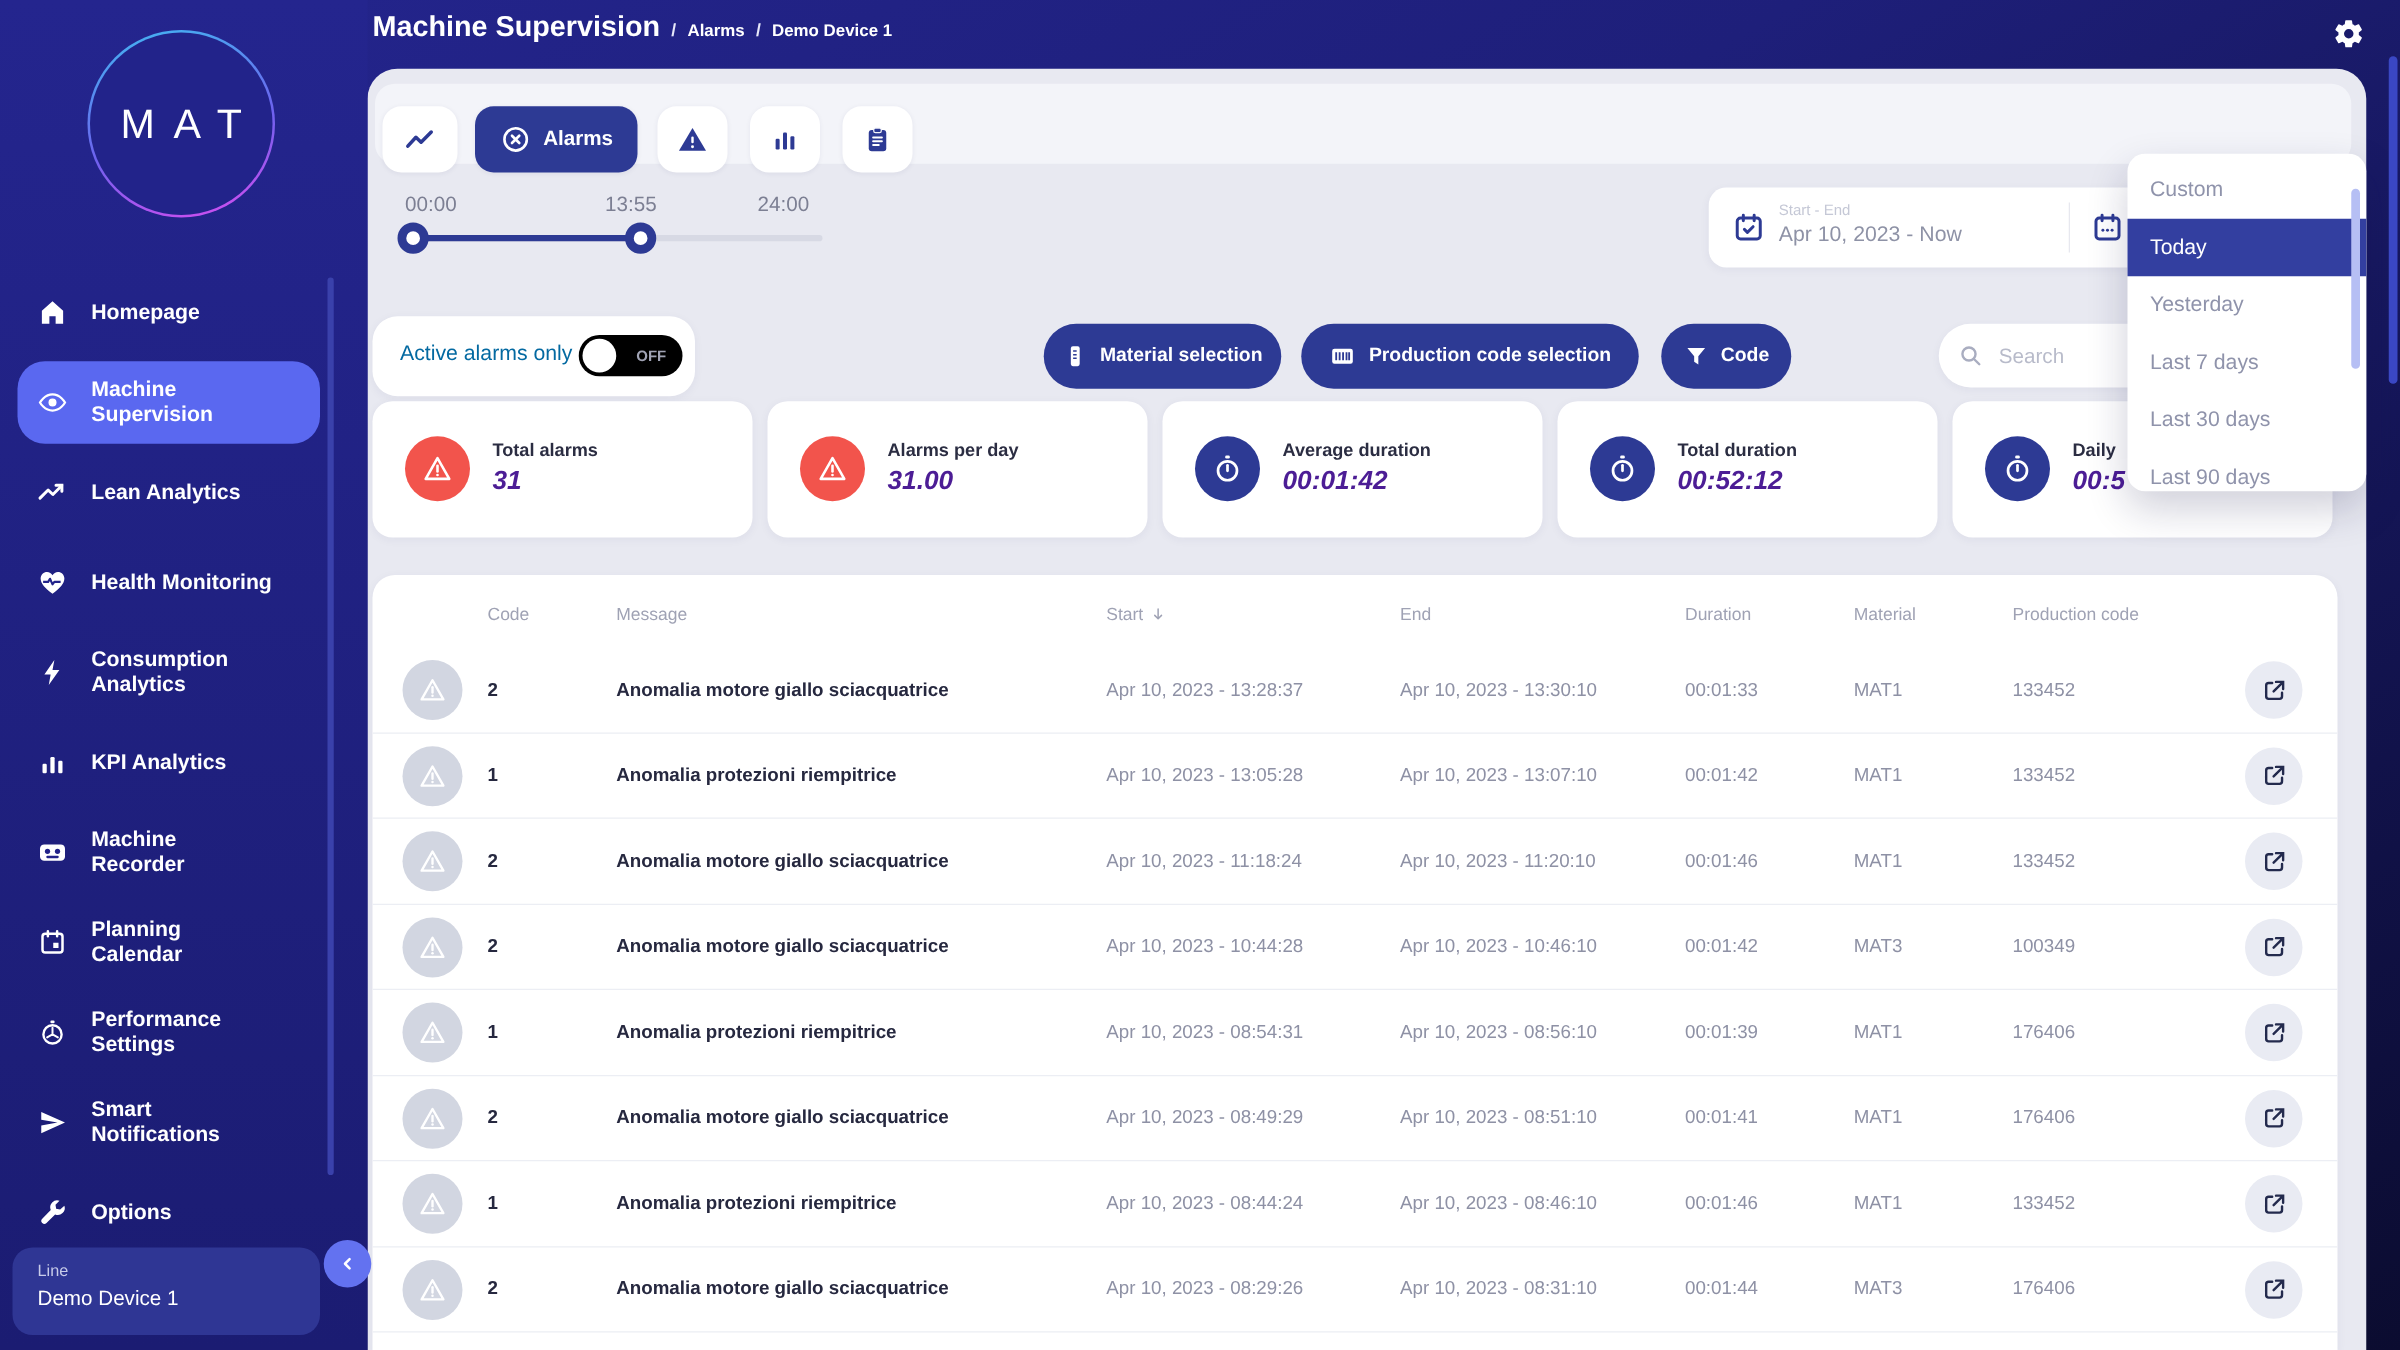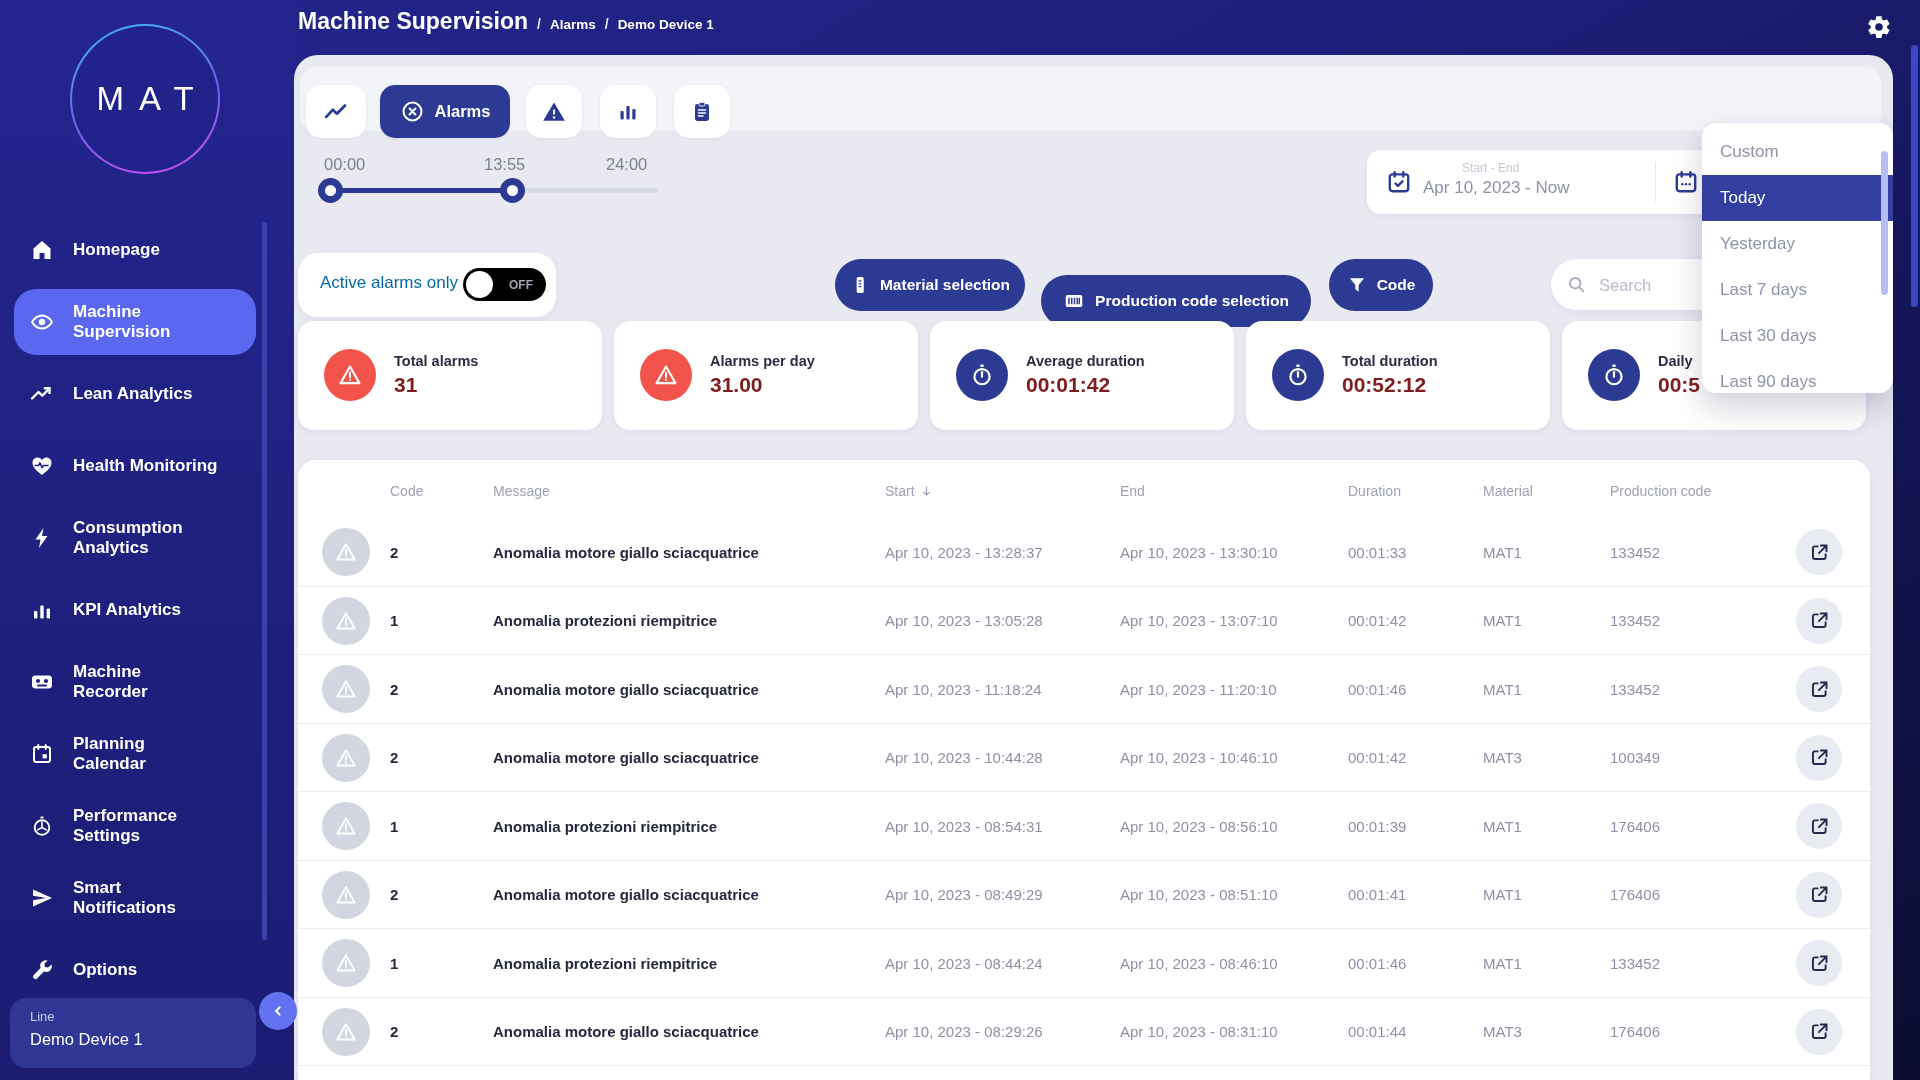--- a/index.html
+++ b/index.html
@@ -56,21 +56,21 @@
   
   .timeline{position:absolute;left:30px;top:100px;width:360px;height:60px;}
   .tl-label{position:absolute;top:0;font-size:16.5px;color:#7c7f93;}
   .tl-track{position:absolute;left:4px;top:33px;width:330px;height:5px;background:#d7d9e4;border-radius:3px;cursor:pointer;}
   .tl-fill{position:absolute;left:0;top:0;width:184px;height:5px;background:#2d3a94;border-radius:3px;}
   .tl-handle{position:absolute;top:23px;width:25px;height:25px;border-radius:50%;background:#fff;
     border:7px solid #2d3a94;box-sizing:border-box;cursor:grab;}
 
   
   .date-card{position:absolute;left:1073px;top:95px;width:400px;height:64px;border-radius:14px;cursor:pointer;}
-  .date-label{position:absolute;left:56px;top:11px;font-size:12px;color:#c5c8d6;margin-left:39px;}
+  .date-label{position:absolute;left:56px;top:11px;font-size:12px;color:#c5c8d6;}
   .date-value{position:absolute;left:56px;top:28px;font-size:17px;color:#8e92a6;}
   .date-divider{position:absolute;left:288px;top:12px;width:1px;height:40px;background:#e7e8ef;}
 
   
   .toggle-card{position:absolute;left:4px;top:198px;width:258px;height:64px;border-radius:20px;}
   .toggle-label{position:absolute;left:22px;top:20px;font-size:17px;color:#0369a1;}
   .switch{position:absolute;left:165px;top:15px;width:83px;height:33px;border-radius:17px;background:#000000;cursor:pointer;}
   .knob{position:absolute;left:3px;top:3px;width:27px;height:27px;border-radius:50%;background:#fff;box-shadow:0 1px 4px rgba(0,0,0,.18);}
   .switch-state{position:absolute;right:13px;top:10px;font-size:12px;font-weight:700;color:#a0a3b4;}
 
@@ -82,21 +82,21 @@
     font-size:16.5px;color:#5a5d70;font-family:"Liberation Sans","DejaVu Sans",sans-serif;}
   .search-pill input::placeholder{color:#b8bbca;}
   .search-icon{position:absolute;left:15px;top:15px;}
 
   
   .stat-card{position:absolute;top:266px;width:304px;height:109px;border-radius:16px;}
   .stat-icon{position:absolute;left:26px;top:28px;width:52px;height:52px;border-radius:50%;
     display:flex;align-items:center;justify-content:center;}
   .stat-icon.red{background:#f2544c;} .stat-icon.blue{background:#2d3a94;}
   .stat-label{position:absolute;left:96px;top:32px;font-size:14.5px;font-weight:700;color:#2b2d42;}
-  .stat-value{position:absolute;left:96px;top:52px;font-size:21px;font-weight:700;color:#7f1d1d;}
+  .stat-value{position:absolute;left:96px;top:52px;font-size:21px;font-weight:700;color:#4c1d95;font-style:italic;}
 
   
   .table-card{position:absolute;left:4px;top:405px;width:1572px;height:620px;border-radius:18px 18px 0 0;overflow:hidden;}
   .thead{position:absolute;left:0;top:15px;width:100%;height:34px;font-size:14px;color:#9fa2b4;}
   .th{position:absolute;top:8px;cursor:pointer;display:flex;gap:5px;align-items:center;}
   .rows{position:absolute;left:0;top:58px;width:100%;}
   .trow{position:relative;height:68.5px;border-bottom:1px solid #eceef4;box-sizing:border-box;}
   .avatar{position:absolute;left:24px;top:10px;width:48px;height:48px;border-radius:50%;background:#d2d6e1;
     display:flex;align-items:center;justify-content:center;}
   .cell{position:absolute;top:50%;transform:translateY(-50%);font-size:15px;color:#8e91a5;white-space:nowrap;}
@@ -312,21 +312,21 @@
   </div>
 
   <button class="pill-btn" style="left:541px;width:190px;">
     <svg width="20" height="20" viewBox="0 0 24 24">
         <rect x="8" y="2.5" width="8.5" height="19" rx="2" fill="#fff"></rect>
         <path d="M10.2 7h3.4M10.2 10.5h3.4M10.2 14h3.4" stroke="#2d3a94" stroke-width="1.5"></path>
       </svg>
     <span>Material selection</span>
   </button>
 
-  <button class="pill-btn" style="left:747px;width:270px;margin-top:16px;">
+  <button class="pill-btn" style="left:747px;width:270px;">
     <svg width="22" height="22" viewBox="0 0 24 24">
         <rect x="3" y="5.5" width="18" height="13" rx="2" fill="#fff"></rect>
         <path d="M6.5 8.5v7M9.5 8.5v7M12.5 8.5v7M15.5 8.5v7M17.8 8.5v7" stroke="#2d3a94" stroke-width="1.6"></path>
       </svg>
     <span>Production code selection</span>
   </button>
 
   <button class="pill-btn" style="left:1035px;width:104px;">
     <svg width="20" height="20" viewBox="0 0 24 24">
         <path d="M3.5 4h17l-6.5 8v8l-4-2.8v-5.2Z" fill="#fff"></path>

